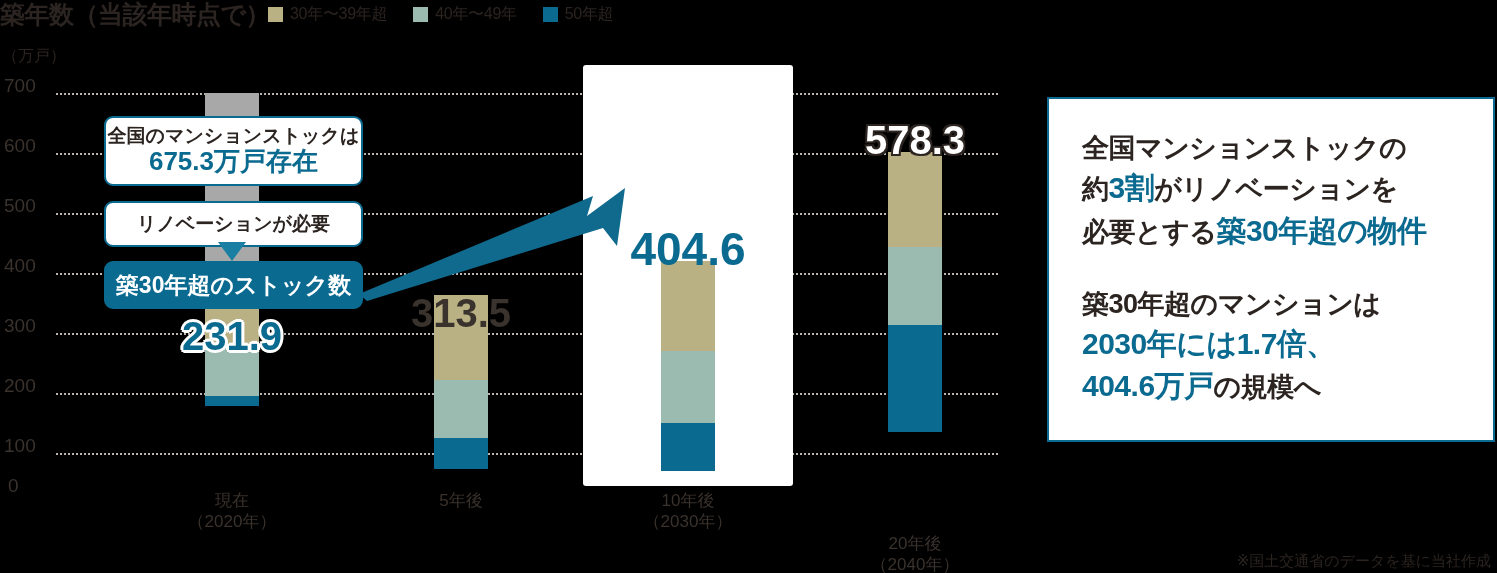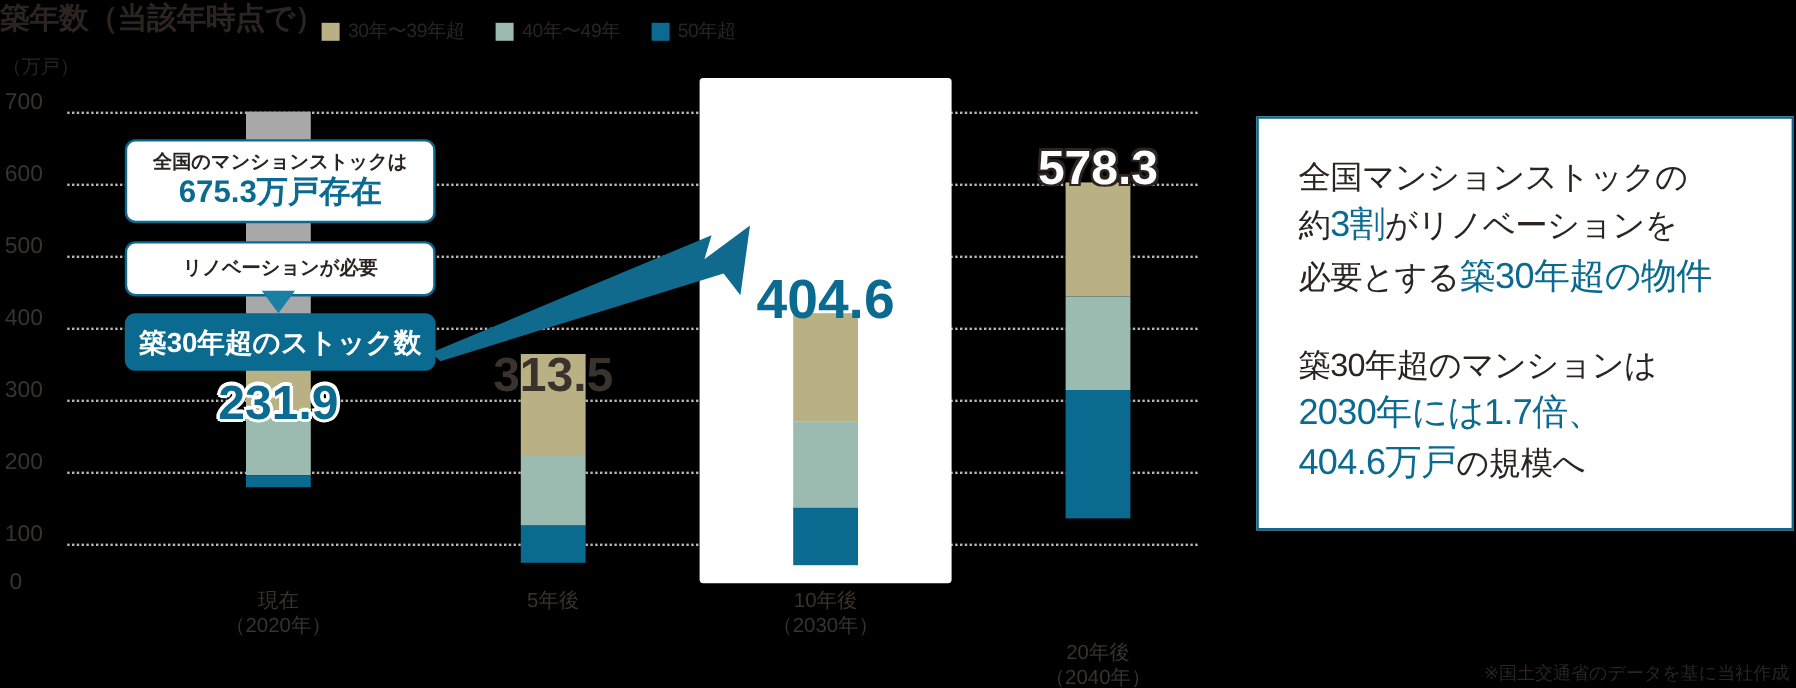--- a/index.html
+++ b/index.html
@@ -2,21 +2,21 @@
 <html><head>
 <meta charset="utf-8">
 <style>
   html,body{margin:0;padding:0;background:#000;}
   body{width:1497px;height:573px;position:relative;overflow:hidden;
        font-family:"Liberation Sans","DejaVu Sans",sans-serif;}
 
   
   #chart-title{position:absolute;left:0;top:-2px;font-size:25px;font-weight:bold;
     color:#2b2420;letter-spacing:-.5px;white-space:nowrap;}
-  #legend{position:absolute;left:268px;top:4px;display:flex;align-items:center;gap:26px;margin-top:12px;}
+  #legend{position:absolute;left:268px;top:4px;display:flex;align-items:center;gap:26px;}
   .legend-item{display:flex;align-items:center;gap:7px;}
   .legend-swatch{width:15px;height:15px;display:block;}
   .legend-label{font-size:16px;color:#2b2420;white-space:nowrap;letter-spacing:-.3px;}
 
   
   #plot{position:absolute;left:0;top:46px;width:1010px;height:500px;}
   #axis-unit{position:absolute;left:2px;top:0px;font-size:16px;color:#2b2420;}
   .ytick{position:absolute;right:0;width:44px;text-align:left;font-size:19px;
     color:#3a322c;transform:translateY(-50%);}
   .ytick-wrap{position:absolute;left:0;width:48px;}
@@ -33,29 +33,29 @@
   .bar-value{position:absolute;width:200px;text-align:center;font-size:40px;
     font-weight:bold;white-space:nowrap;}
   .xlabel{position:absolute;width:200px;text-align:center;font-size:17px;
     color:#3a322c;line-height:1.25;}
 
   
   .callout{position:absolute;border-radius:9px;text-align:center;
      display:flex;flex-direction:column;justify-content:center;}
   .callout-white{background:#fff;border:2px solid #0b6a90;}
   .callout-teal{background:#0b6a90;border:2px solid #0b6a90;}
-  .co-line1{font-size:16px;font-weight:bold;color:#2b2420;line-height:1.15;}
+  .co-line1{font-size:19px;font-weight:bold;color:#2b2420;line-height:1.15;}
   .co-line2{font-size:26px;font-weight:bold;color:#0b6a90;line-height:1.15;}
   .co-teal-text{font-size:23px;font-weight:bold;color:#fff;line-height:1.15;}
 
   
   #info-panel{position:absolute;left:1047px;top:97px;width:448px;height:345px;
     background:#fff;border:2px solid #0b6a90;box-sizing:border-box;
     padding:30px 0 0 33px;}
-  .info-para{font-size:27px;font-weight:normal;color:#2b2420;line-height:1.42;
+  .info-para{font-size:27px;font-weight:bold;color:#2b2420;line-height:1.42;
      letter-spacing:-.5px;}
   .info-para.second{margin-top:32px;}
   .hl-big{color:#0b6a90;font-size:30px;}
 
   #footnote{position:absolute;right:6px;bottom:2px;font-size:15px;color:#2b2420;}
 </style>
 </head>
 <body>
 
 <div id="chart-title">築年数（当該年時点で）</div>

